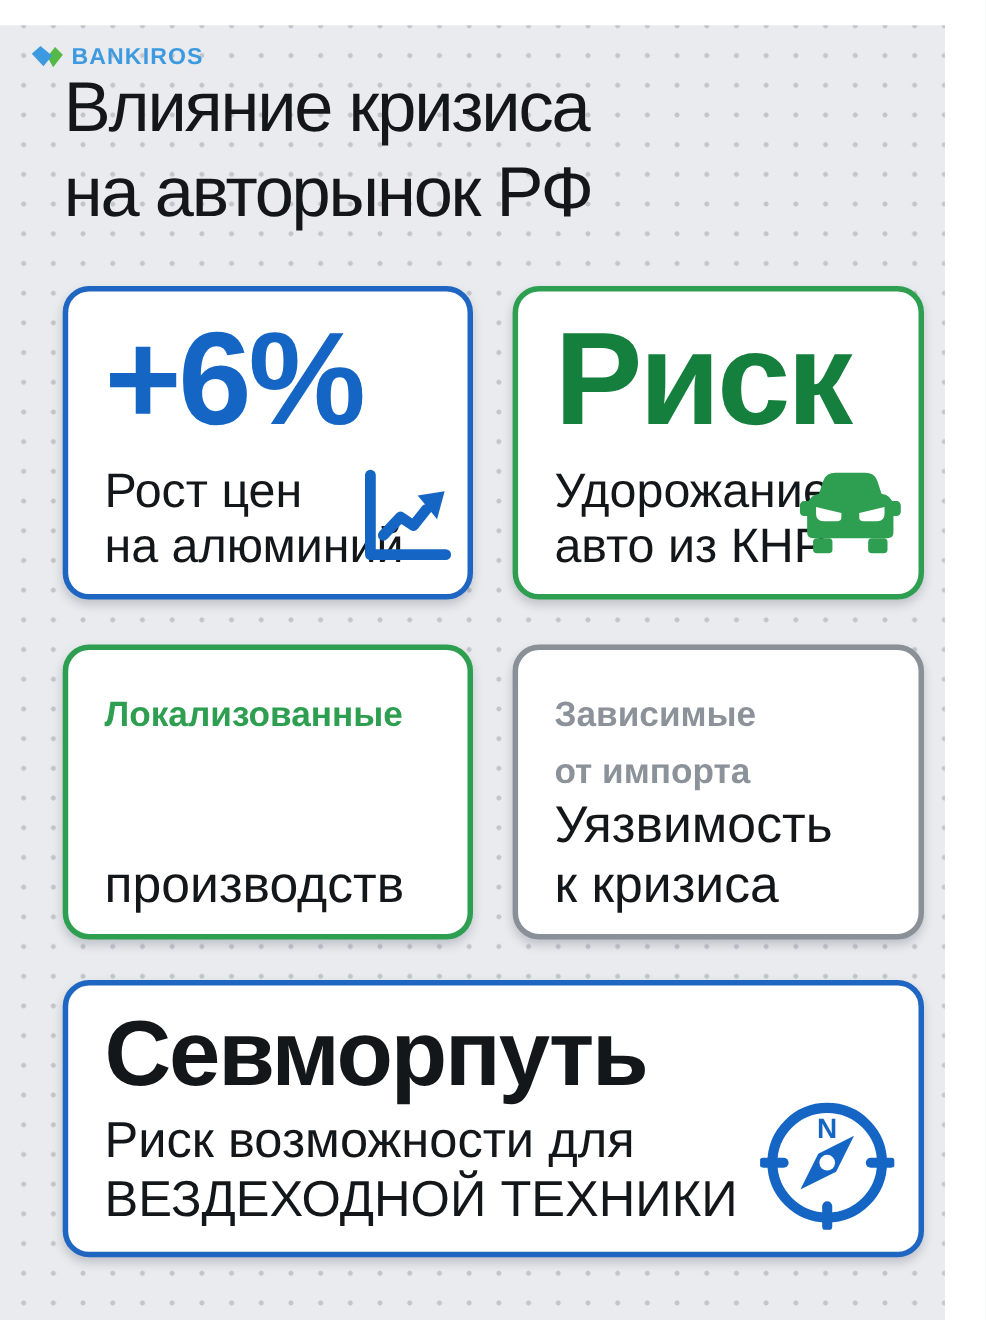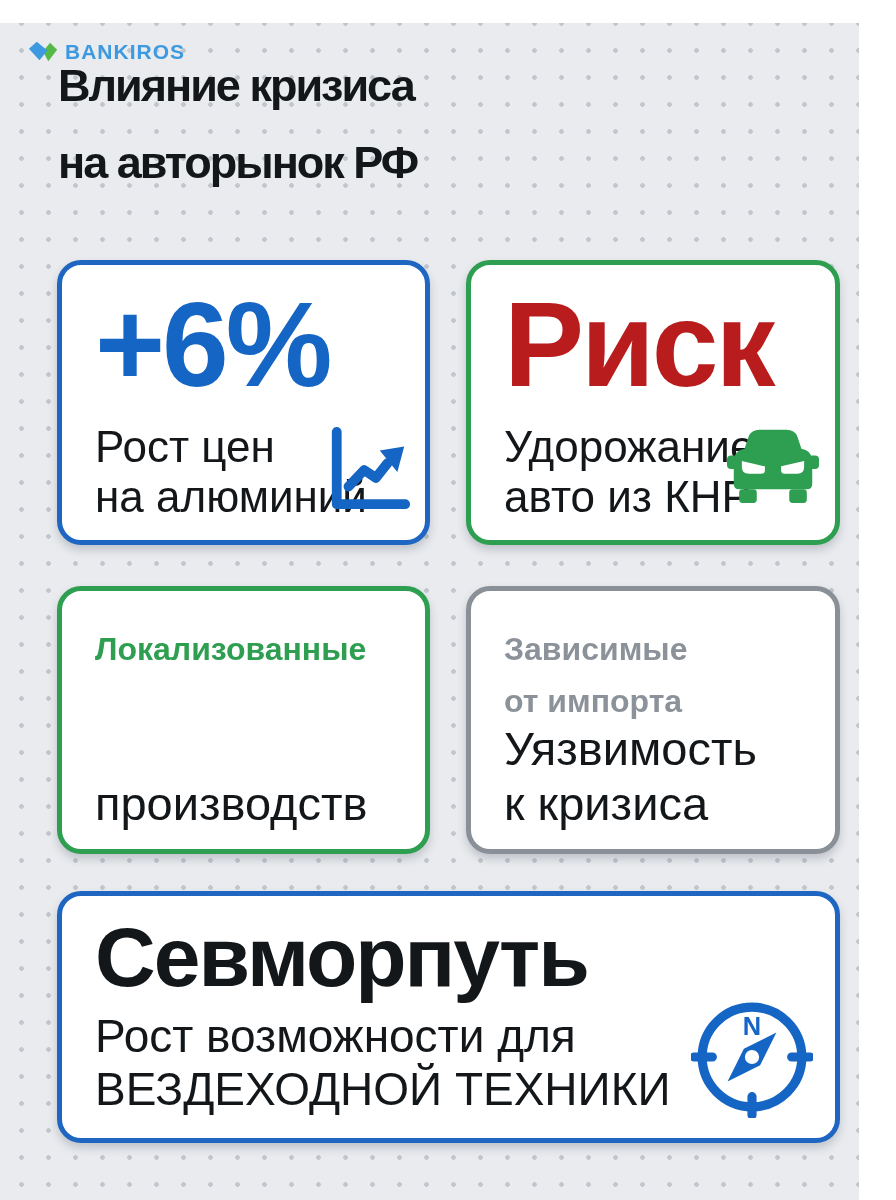--- a/index.html
+++ b/index.html
@@ -14,41 +14,41 @@
     background-position:8px 14px;
     margin-top:23px;
   }
 
   
   .logo { position:absolute; left:28px; top:16px; display:flex; align-items:center; gap:7px; }
   .logo-mark { width:30px; height:25px; display:block; }
   .logo-text { color:#3D9AE0; font-weight:bold; font-size:21px; letter-spacing:1px; }
 
   
-  .title { position:absolute; left:58px; top:24px; color:#14171A; font-weight:bold;
-           font-size:45px; line-height:77px; letter-spacing:-2px; }
+  .title { position:absolute; left:58px; top:36px; color:#14171A; font-weight:normal;
+           font-size:64px; line-height:77px; letter-spacing:-2px; }
   .title span { display:block; }
 
   
   .card { position:absolute; background:#FFFFFF; border-radius:24px;
           box-shadow:0 5px 9px rgba(85,95,110,0.28); }
   .card.b-blue  { border:5px solid #1E66C1; }
   .card.b-green { border:5px solid #2E9E50; }
   .card.b-gray  { border:5px solid #8A9097; }
 
   #card-aluminum { left:57px;  top:237px; width:373px; height:285px; }
   #card-china    { left:466px; top:237px; width:374px; height:285px; }
   #card-localized{ left:57px;  top:563px; width:373px; height:268px; }
   #card-import   { left:466px; top:563px; width:374px; height:268px; }
   #banner        { left:57px;  top:868px; width:783px; height:252px; }
 
   .big-value { position:absolute; left:33px; top:16px; font-size:120px; font-weight:bold;
                letter-spacing:-3px; line-height:1.05; }
   .big-value.blue  { color:#1565C4; }
-  .big-value.green { color:#b91c1c; }
+  .big-value.green { color:#15803d; }
 
   .card-label { position:absolute; left:33px; bottom:18px; font-size:44px;
                 line-height:50px; color:#14171A; }
   .card-label span { display:block; }
 
   .mini-headline { position:absolute; left:33px; top:32px; font-size:32px;
                    font-weight:bold; line-height:52px; }
   .mini-headline.green { color:#2E9E50; }
   .mini-headline.gray  { color:#8C9299; }
   .mini-headline span { display:block; }
@@ -132,21 +132,21 @@
     </div>
     <div class="body-label">
       <span>Уязвимость</span>
       <span>к кризиса</span>
     </div>
   </div>
 
   <div class="card b-blue" id="banner">
     <div class="banner-headline">Севморпуть</div>
     <div class="banner-label">
-      <span>Рост возможности для</span>
+      <span>Риск возможности для</span>
       <span>ВЕЗДЕХОДНОЙ ТЕХНИКИ</span>
     </div>
     <svg class="compass-icon" viewBox="0 0 120 120">
       <circle cx="60" cy="60" r="49" stroke="#1565C4" stroke-width="9" fill="none"></circle>
       <line x1="3" y1="60" x2="21" y2="60" stroke="#1565C4" stroke-width="9" stroke-linecap="round"></line>
       <line x1="99" y1="60" x2="117" y2="60" stroke="#1565C4" stroke-width="9" stroke-linecap="round"></line>
       <line x1="60" y1="99" x2="60" y2="117" stroke="#1565C4" stroke-width="9" stroke-linecap="round"></line>
       <polygon points="84,36 68,68 36,84 52,52" fill="#1565C4"></polygon>
       <circle cx="60" cy="60" r="7" fill="#FFFFFF"></circle>
       <text x="60" y="38" text-anchor="middle" font-size="25" font-weight="bold" fill="#1565C4">N</text>

